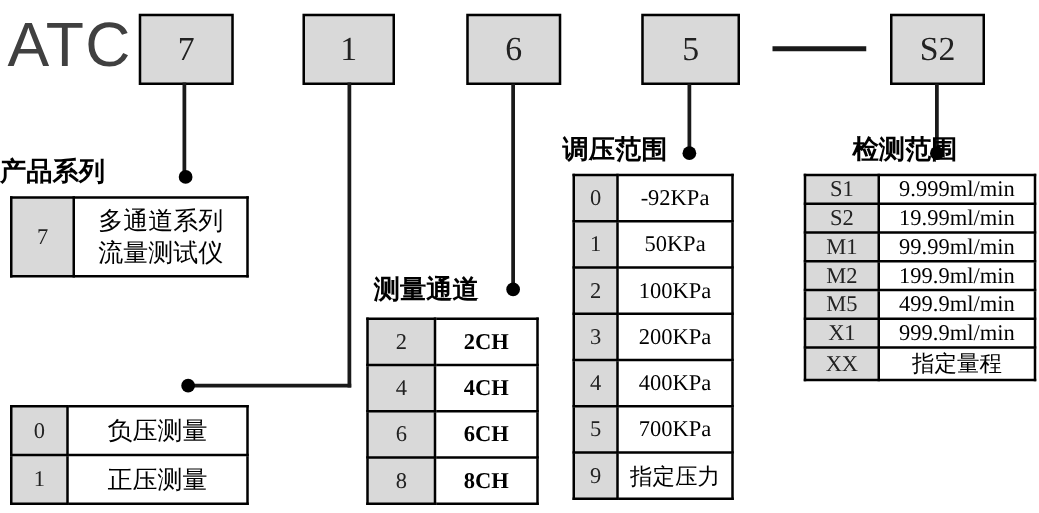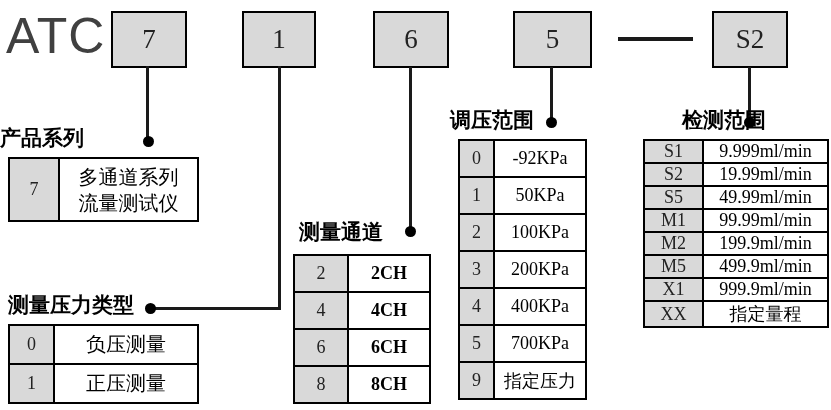--- a/index.html
+++ b/index.html
@@ -99,21 +99,20 @@
   <div class="hline" id="l1h"></div>
   <div class="bullet" id="b1"></div>
   <div class="vline" id="l6"></div>
   <div class="bullet" id="b6"></div>
   <div class="vline" id="l5"></div>
   <div class="bullet" id="b5"></div>
   <div class="vline" id="lS2"></div>
   <div class="bullet" id="bS2"></div>
 
   <div class="hdr" id="h0">产品系列</div>
-  <div class="hdr" id="h1">测量压力类型</div>
   <div class="hdr" id="h2">测量通道</div>
   <div class="hdr" id="h3">调压范围</div>
   <div class="hdr" id="h4">检测范围</div>
 
   <table class="lookup" id="t0">
     <tbody>
         <tr>
         <td class="key">7</td>
         <td class="val">多通道系列
 流量测试仪</td>
@@ -192,24 +191,20 @@
     <tbody>
         <tr>
         <td class="key">S1</td>
         <td class="val">9.999ml/min</td>
       </tr>
         <tr>
         <td class="key">S2</td>
         <td class="val">19.99ml/min</td>
       </tr>
         <tr>
-        <td class="key">S5</td>
-        <td class="val">49.99ml/min</td>
-      </tr>
-        <tr>
         <td class="key">M1</td>
         <td class="val">99.99ml/min</td>
       </tr>
         <tr>
         <td class="key">M2</td>
         <td class="val">199.9ml/min</td>
       </tr>
         <tr>
         <td class="key">M5</td>
         <td class="val">499.9ml/min</td>

